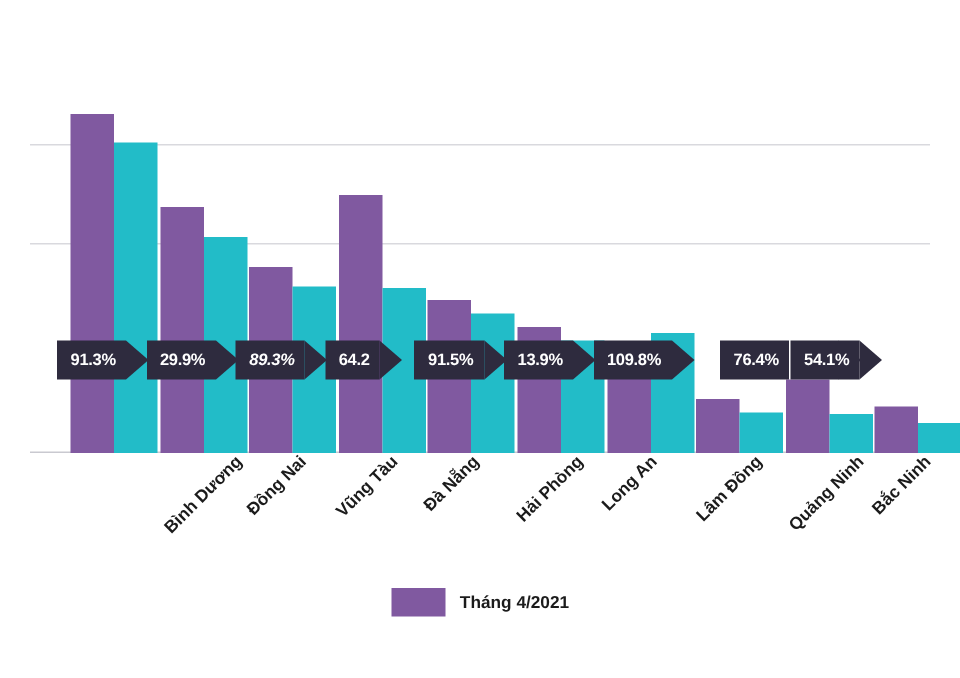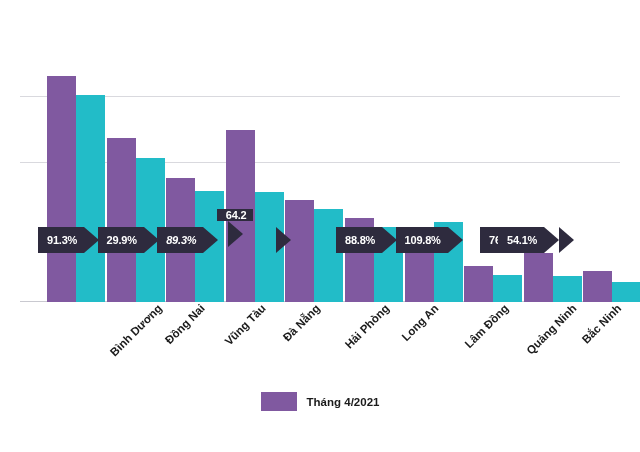--- a/index.html
+++ b/index.html
@@ -215,48 +215,51 @@
             <span class="arrow-label">29.9%</span>
           </div>
           <div class="arrow-head"></div>
         </div>
         <div class="arrow-badge" style="left: 137.2px; top: 213px; font-style: italic;">
           <div class="arrow-body">
             <span class="arrow-label">89.3%</span>
           </div>
           <div class="arrow-head"></div>
         </div>
-        <div class="arrow-badge" style="left: 196.8px; top: 195px; flex-direction: column;">
+        <div class="arrow-badge" style="left: 196.8px; top: 213px;">
           <div class="arrow-body">
             <span class="arrow-label">64.2</span>
           </div>
           <div class="arrow-head"></div>
         </div>
         <div class="arrow-badge" style="left: 256.4px; top: 213px;">
+          <div class="arrow-body">
+            <span class="arrow-label">91.5%</span>
+          </div>
           <div class="arrow-head"></div>
         </div>
         <div class="arrow-badge" style="left: 316px; top: 213px;">
           <div class="arrow-body">
-            <span class="arrow-label">88.8%</span>
+            <span class="arrow-label">13.9%</span>
           </div>
           <div class="arrow-head"></div>
         </div>
         <div class="arrow-badge" style="left: 375.6px; top: 213px;">
           <div class="arrow-body">
             <span class="arrow-label">109.8%</span>
           </div>
           <div class="arrow-head"></div>
         </div>
         <div class="arrow-badge" style="left: 460px; top: 213px; gap: 33px;">
           <div class="arrow-body">
             <span class="arrow-label">76.4%</span>
           </div>
           <div class="arrow-head"></div>
         </div>
-        <div class="arrow-badge" style="left: 478px; top: 213px;">
+        <div class="arrow-badge" style="left: 507px; top: 213px;">
           <div class="arrow-body">
             <span class="arrow-label">54.1%</span>
           </div>
           <div class="arrow-head"></div>
         </div>
       </div>
   </div>
 
   <div class="cat-layer" id="cat-layer">
       <div class="cat-label" style="left: 68px;">Bình Dương</div>

